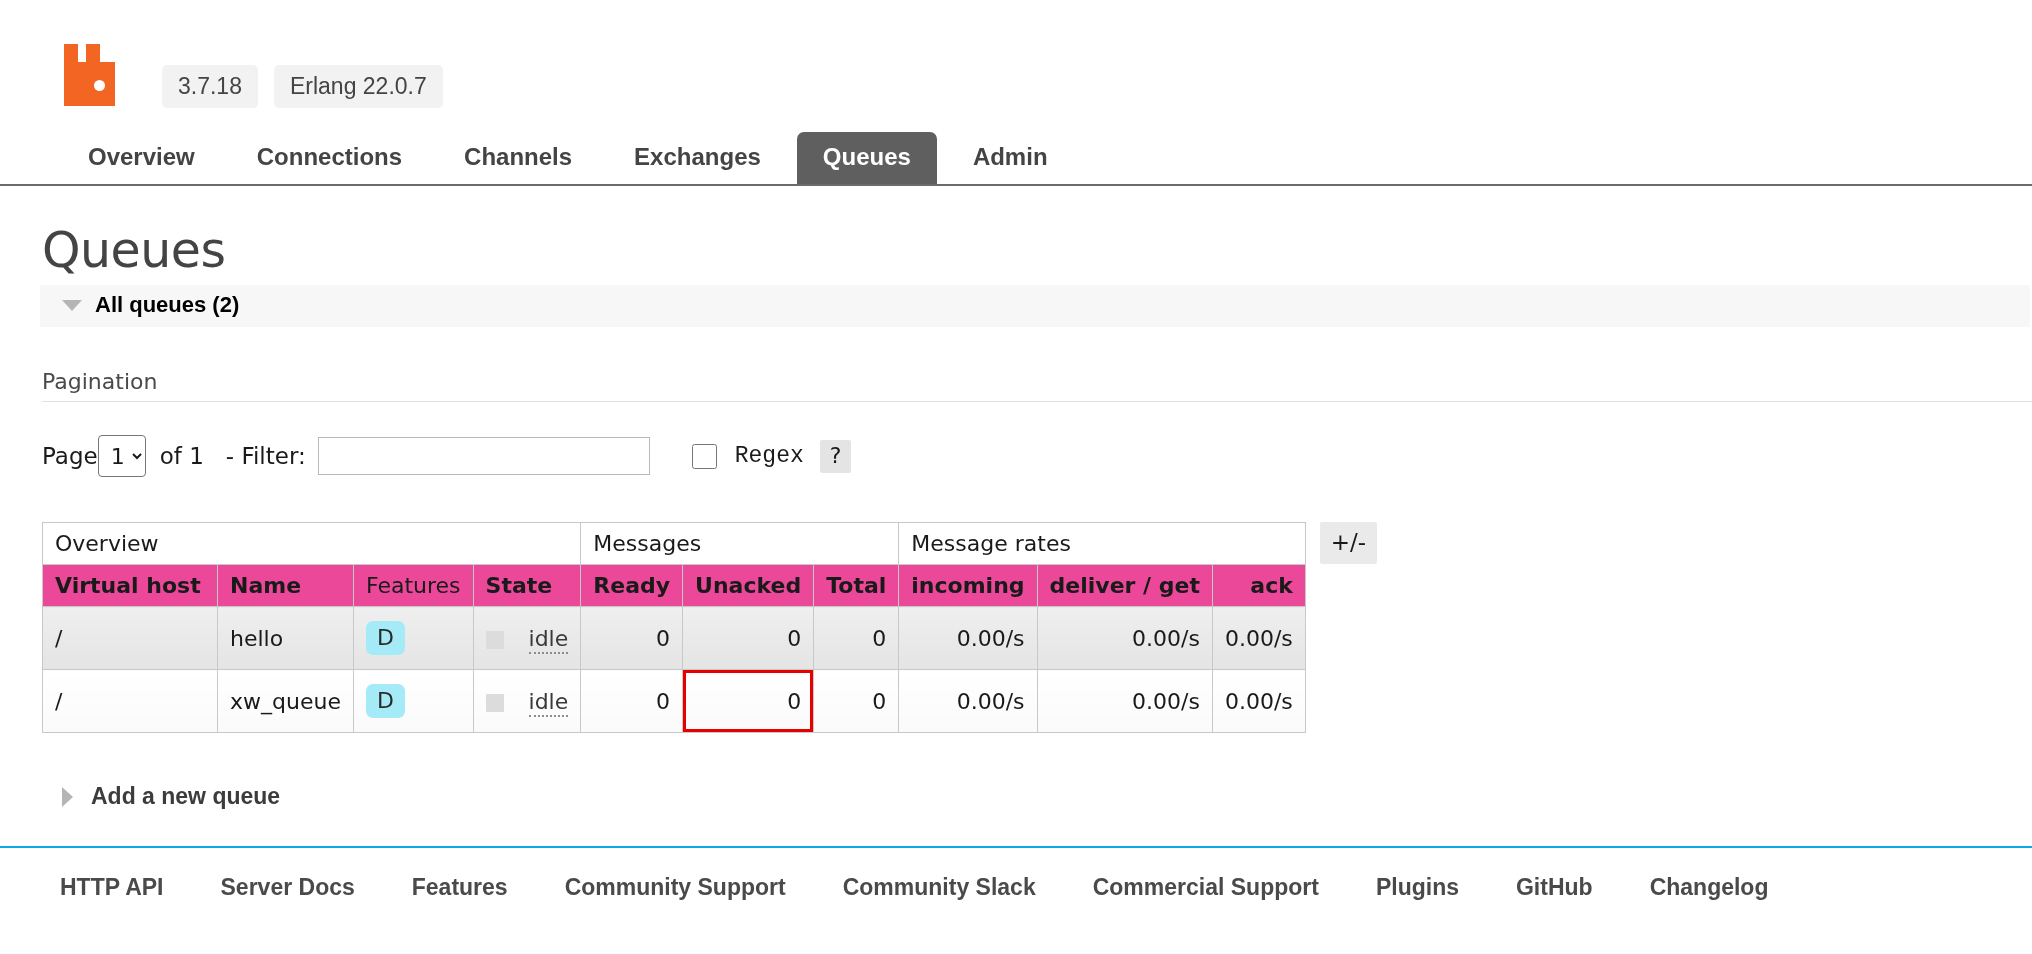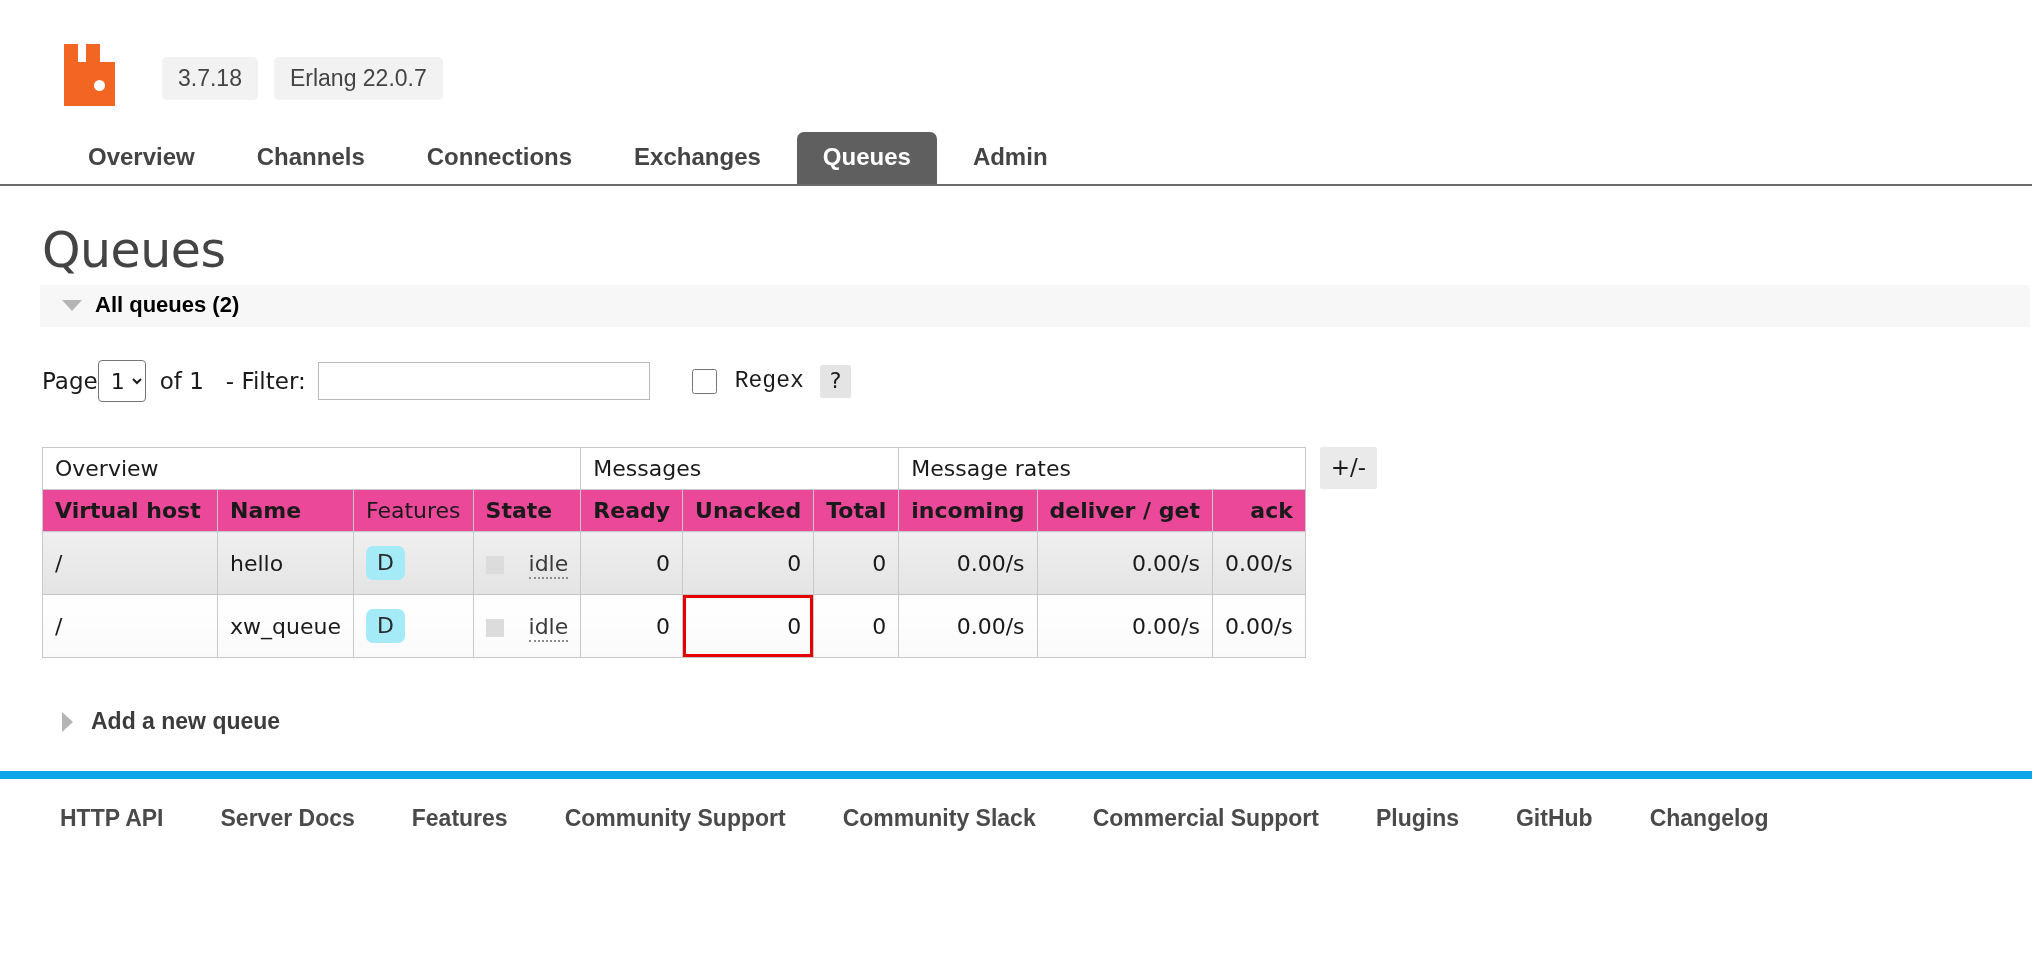--- a/index.html
+++ b/index.html
@@ -79,21 +79,21 @@
     color: #a8b0ad;
     vertical-align: super;
     letter-spacing: 0;
   }
   .version-badges {
     display: flex;
     align-items: center;
     margin-left: 38px;
     gap: 16px;
     position: relative;
-    top: 8px;
+    top: 16px;
   }
   .version-badge {
     background: #f2f2f2;
     border-radius: 5px;
     padding: 8px 16px;
     font-size: 23px;
     color: #444;
     font-family: "Liberation Sans", sans-serif;
     white-space: nowrap;
   }
@@ -333,21 +333,21 @@
     margin-top: 50px;
     padding-left: 20px;
     font-size: 23px;
     font-weight: bold;
     color: #3c3c3c;
   }
 
   
   #footer {
     margin-top: 36px;
-    border-top: 8px solid #0ea5e9;
+    border-top: 2px solid #0ea5e9;
     padding: 26px 0 0 60px;
   }
   #footer ul {
     list-style: none;
     margin: 0;
     padding: 0;
     display: flex;
     align-items: center;
   }
   #footer li { margin-right: 57px; }
@@ -376,24 +376,24 @@
     <span class="version-badge">Erlang 22.0.7</span>
   </div>
 </div>
 
 <div id="nav">
   <ul>
     <li>
         <a href="#">Overview</a>
       </li>
     <li>
-        <a href="#">Channels</a>
+        <a href="#">Connections</a>
       </li>
     <li>
-        <a href="#">Connections</a>
+        <a href="#">Channels</a>
       </li>
     <li>
         <a href="#">Exchanges</a>
       </li>
     <li class="active">
         <a href="#">Queues</a>
       </li>
     <li>
         <a href="#">Admin</a>
       </li>
@@ -403,20 +403,21 @@
 
 <div id="main">
 
   <h1 id="page-title">Queues</h1>
 
   <div class="section-head">
     <span class="tri-down"></span>
     <span>All queues (2)</span>
   </div>
 
+  <div class="subsection-label">Pagination</div>
 
   <div class="pagination-row">
     <span class="lbl">Page</span>
     <select class="page-select">
       <option>1</option>
     </select>
     <span class="of">of 1</span>
     <span class="dashfilter">- Filter:</span>
     <input class="filter-input" type="text" placeholder="" style="">
     <span class="regex-wrap">

